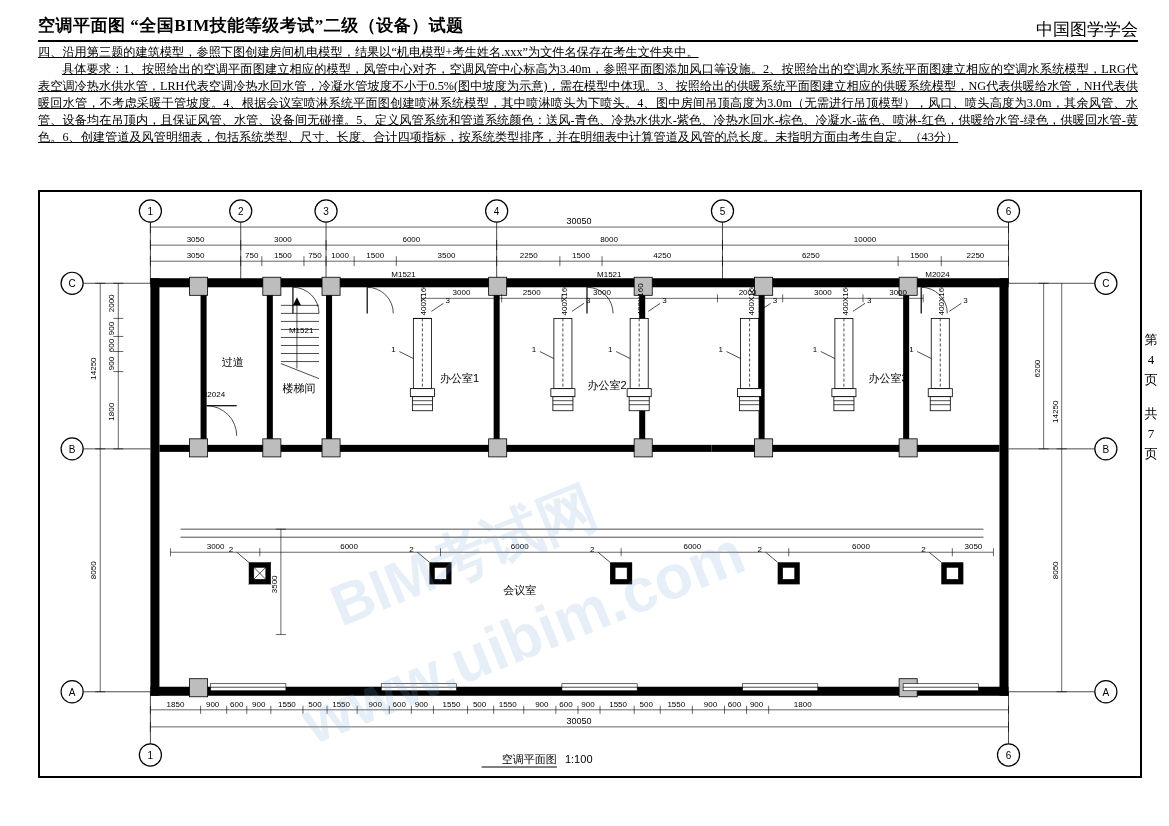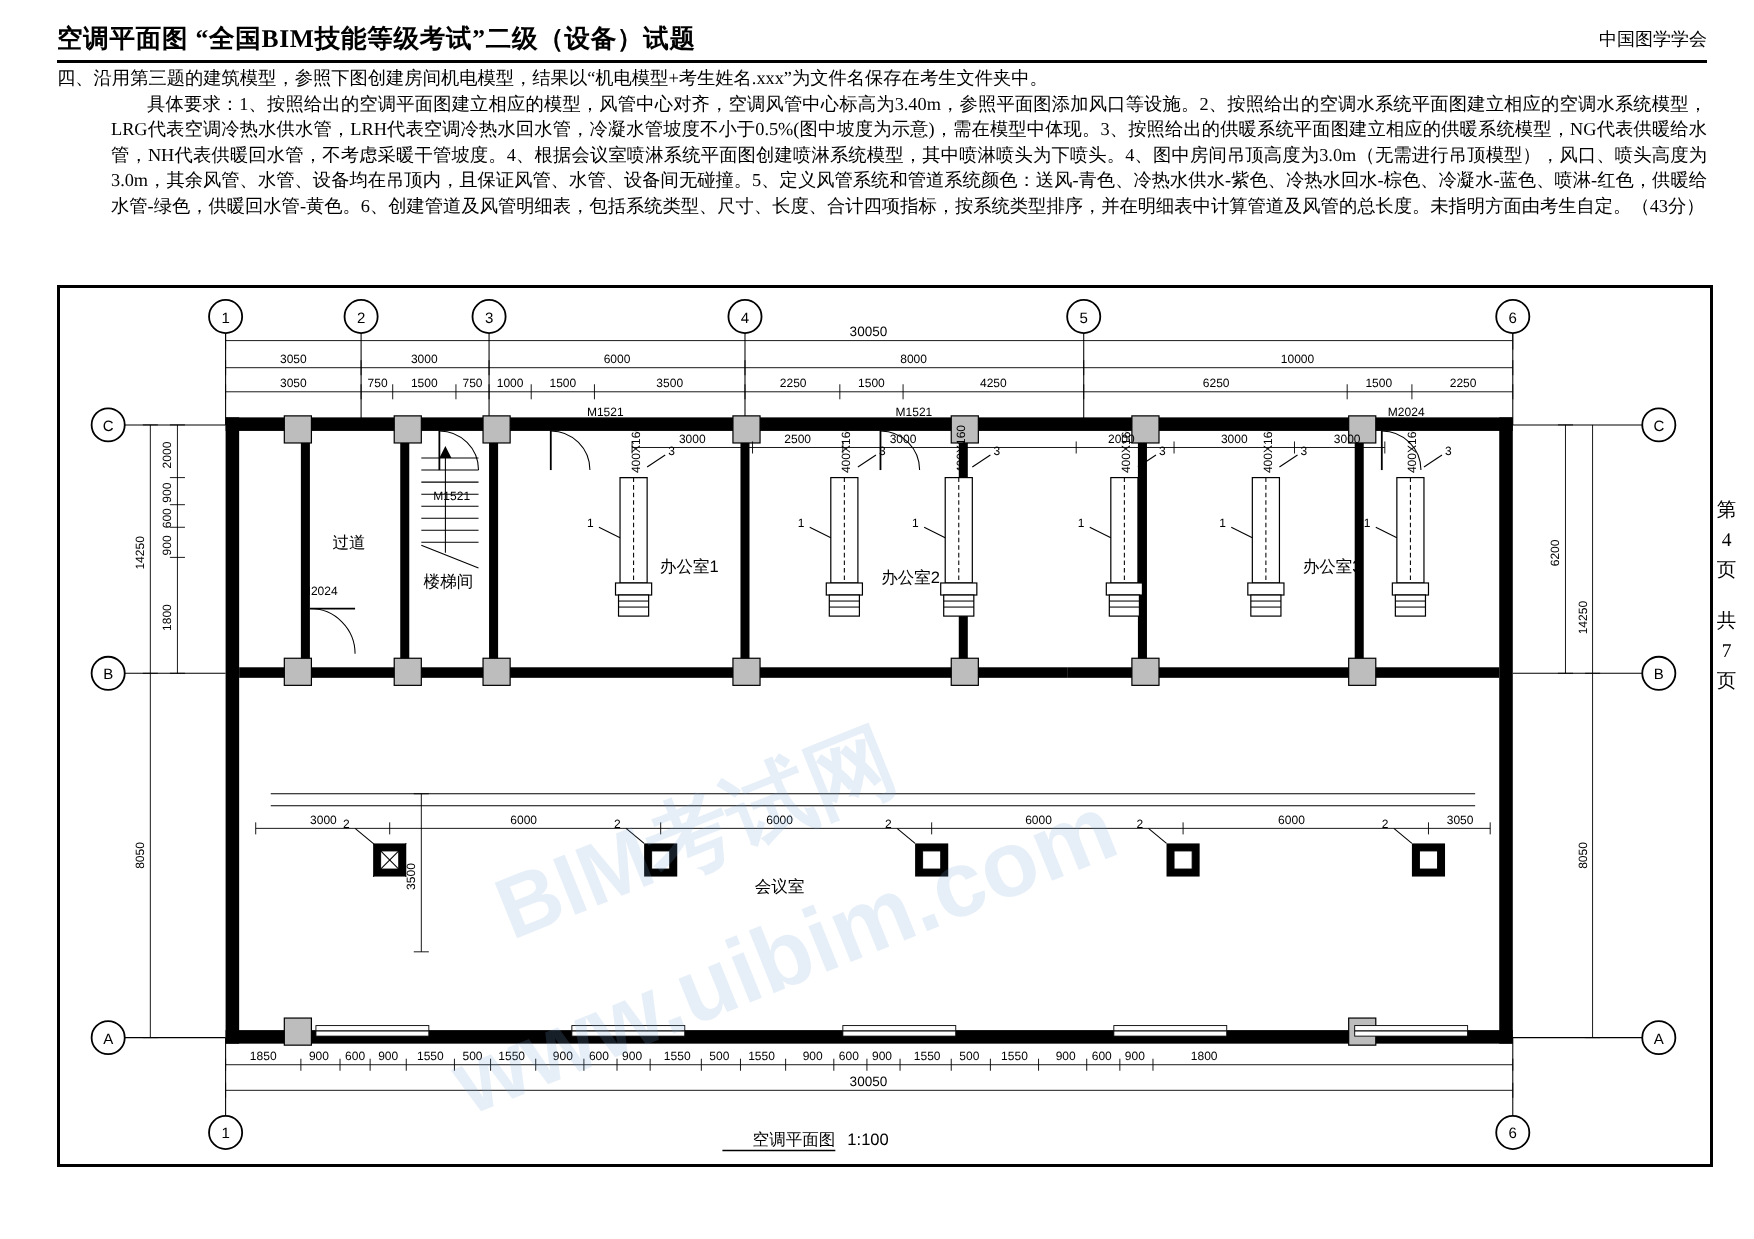--- a/index.html
+++ b/index.html
@@ -9,27 +9,27 @@
     font-family:"Liberation Serif","DejaVu Serif",serif;
     color:#000;
     position:relative;
     overflow:hidden;
   }
   .page{position:absolute;left:0;top:0;width:1169px;height:826px;}
 
   
   .hdr{position:absolute;left:38px;top:14px;width:1100px;height:26px;}
   .hdr-title{position:absolute;left:0;top:0;font-size:17px;font-weight:bold;letter-spacing:.5px;white-space:nowrap;font-family:"Liberation Serif",serif;}
-  .hdr-org{position:absolute;right:0;top:4px;font-size:12px;white-space:nowrap;}
+  .hdr-org{position:absolute;right:0;top:4px;font-size:17px;white-space:nowrap;}
   .hdr-rule{position:absolute;left:38px;top:40px;width:1100px;height:2px;background:#000;}
 
   
   .qbox{position:absolute;left:38px;top:44px;width:1100px;}
-  .qline{font-size:12.2px;line-height:17px;text-align:justify;letter-spacing:0px;}
-  .qline.indent{text-indent:24px;margin-left:36px;}
+  .qline{font-size:12.2px;line-height:17px;text-align:justify;letter-spacing:0px;text-decoration:underline;}
+  .qline.indent{text-indent:24px;}
 
   
   .frame{position:absolute;left:38px;top:190px;width:1100px;height:584px;border:2px solid #000;background:#fff;overflow:hidden;}
   .inner{position:absolute;left:0;top:0;width:100%;height:100%;}
 
   
   .side-page{position:absolute;right:6px;top:330px;width:24px;text-align:center;font-size:13px;line-height:20px;}
 
   
   .wm{position:absolute;left:250px;top:270px;width:620px;height:330px;

